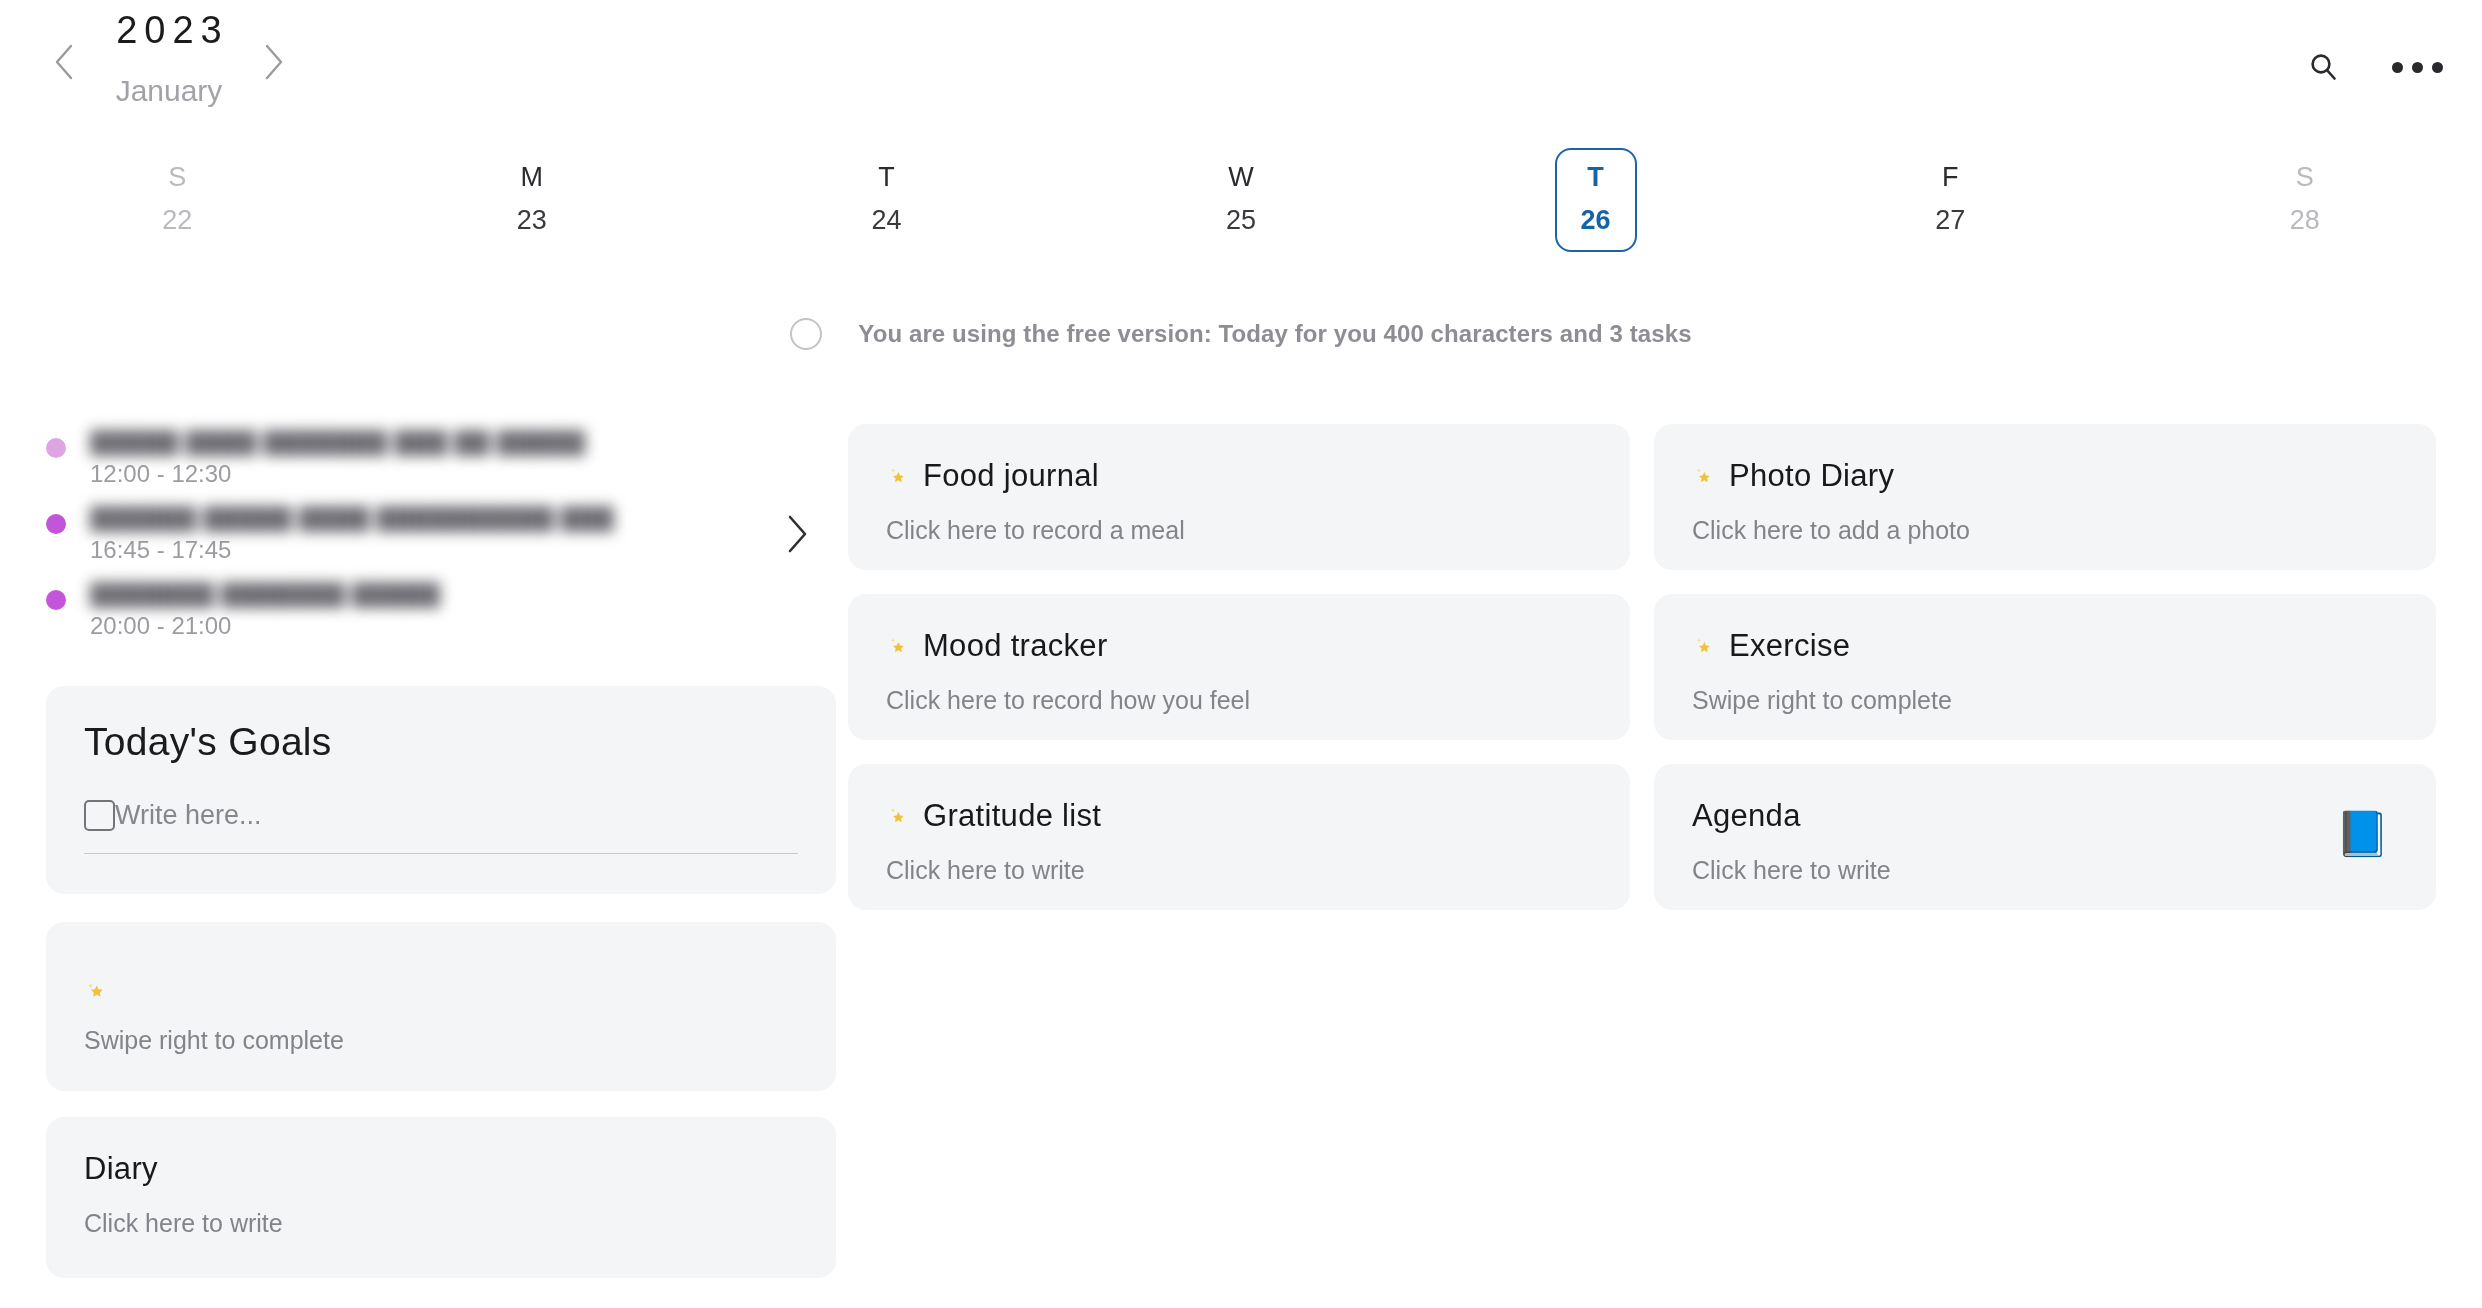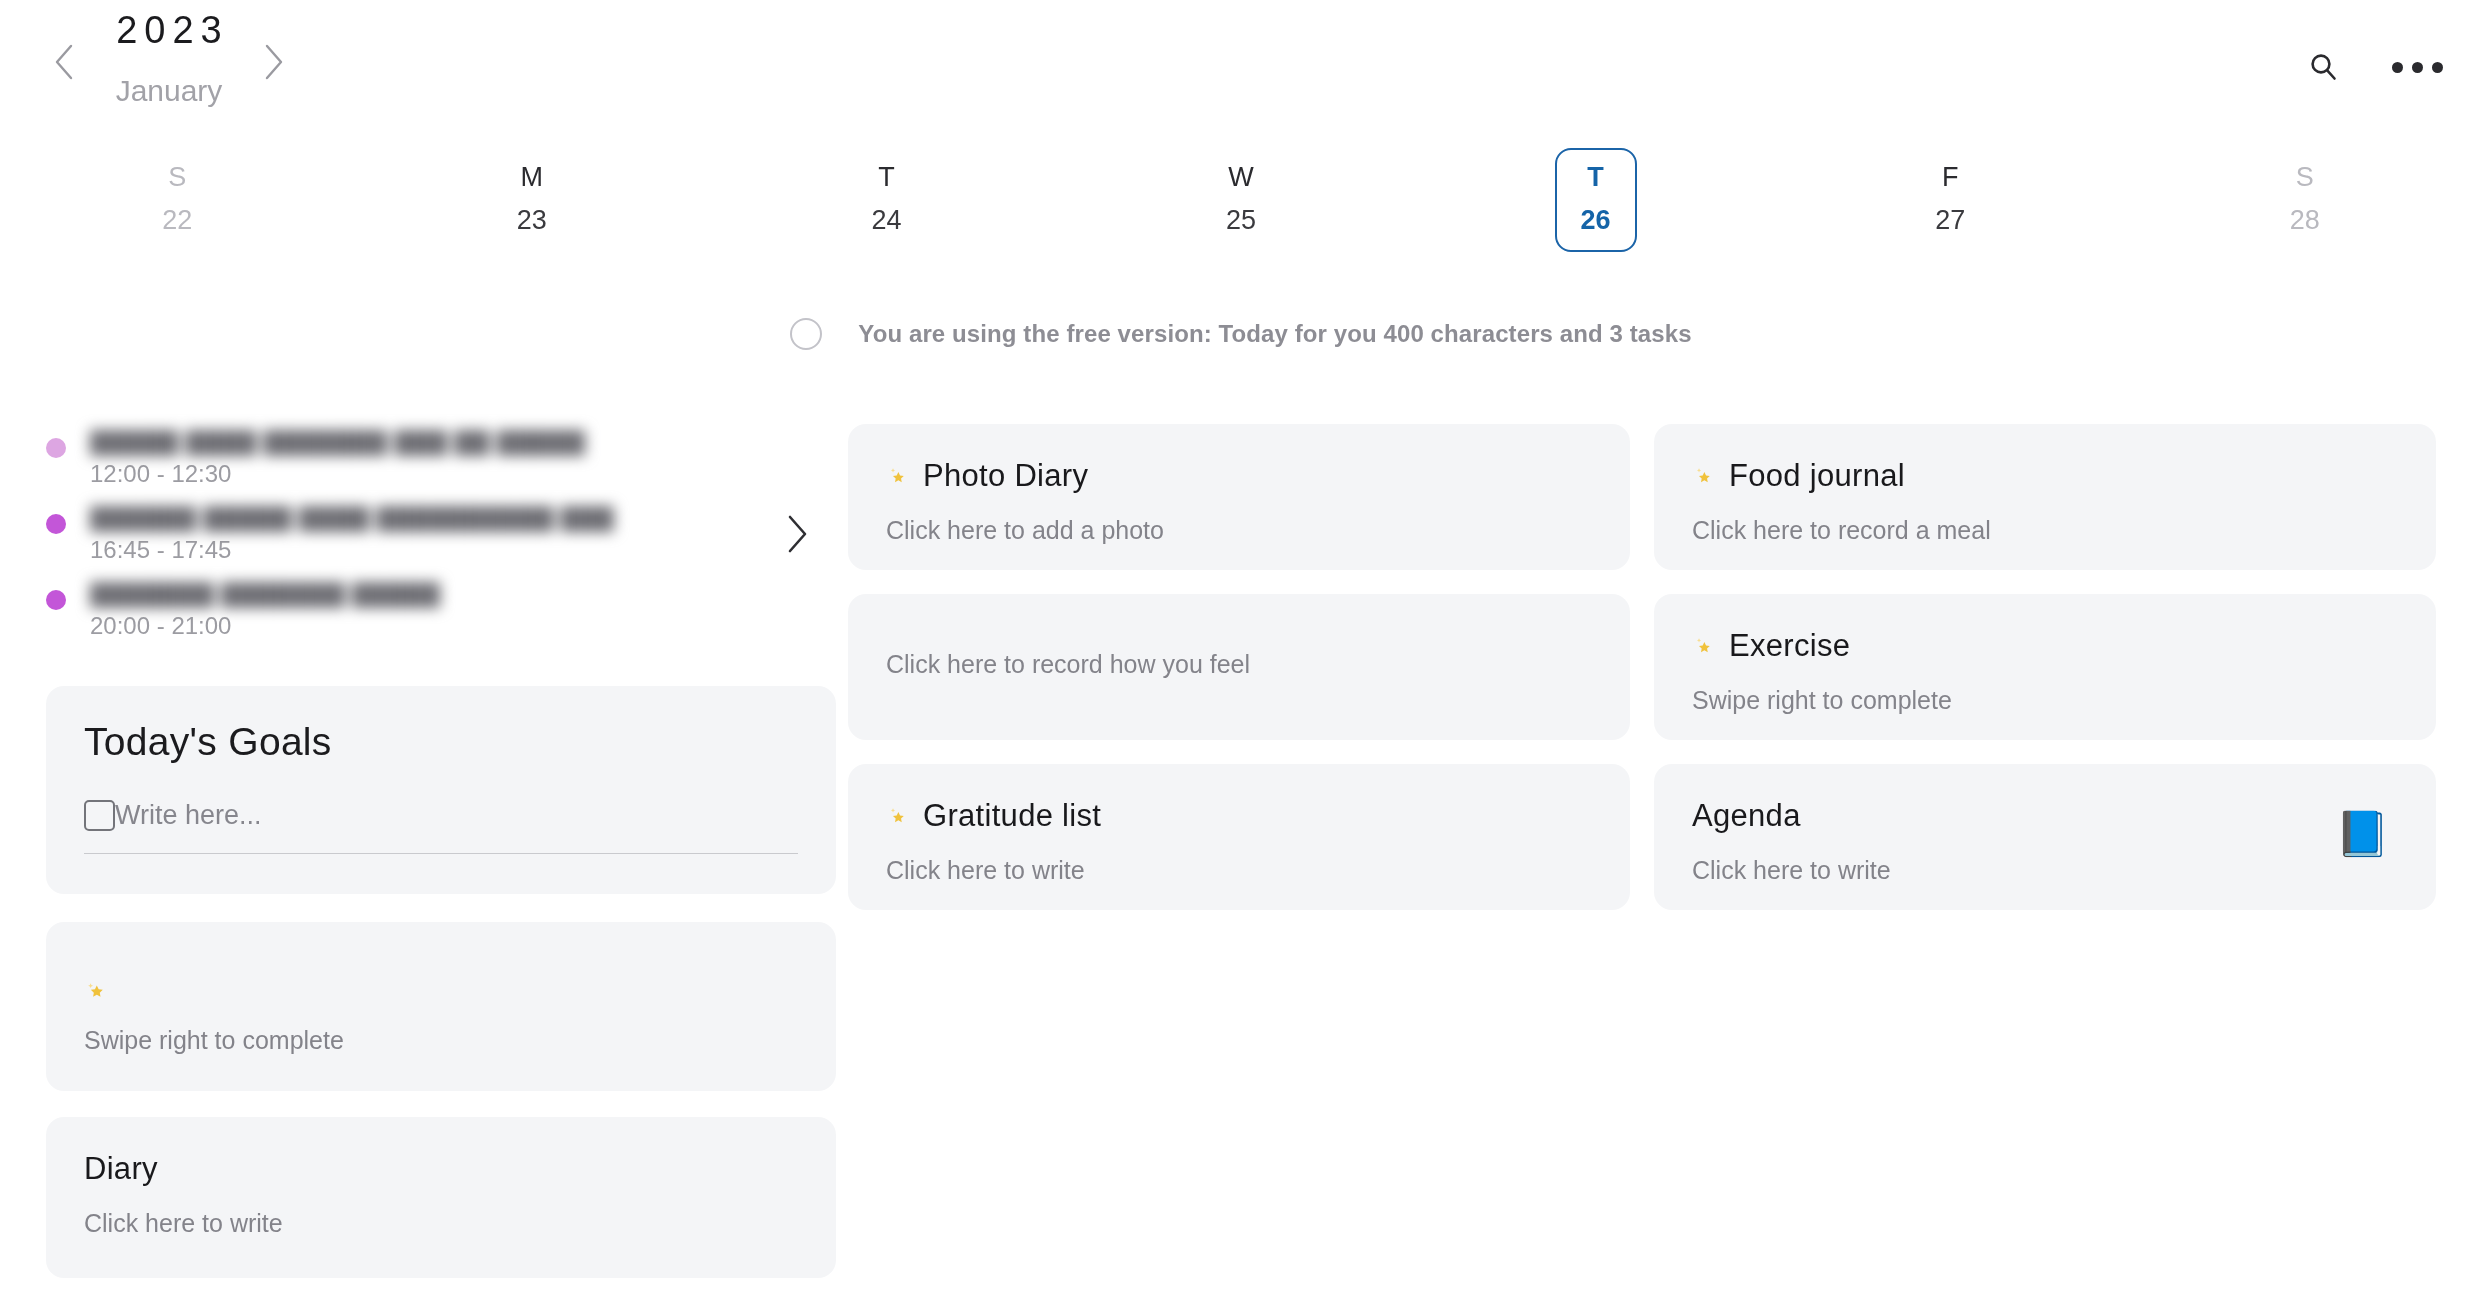--- a/index.html
+++ b/index.html
@@ -490,35 +490,42 @@
 
   </div>
 
   <div class="right-grid">
       <div class="tile">
         <div class="tile-head">
           <svg class="star" width="24" height="24" viewBox="0 0 26 26">
             <path d="M13.4 8.6l1.8 3.75 4.05.55-2.95 2.75.75 4.0-3.65-2.0-3.65 2.0.75-4.0-2.95-2.75 4.05-.55z" fill="#f0c23c"></path>
             <path d="M7.6 4.6l.7 1.6 1.6.7-1.6.7-.7 1.6-.7-1.6-1.6-.7 1.6-.7z" fill="#f7dd90"></path>
           </svg>
-          <div class="tile-title">Photo Diary</div>
-        </div>
-        <div class="tile-sub">Click here to add a photo</div>
+          <div class="tile-title">Food journal</div>
+        </div>
+        <div class="tile-sub">Click here to record a meal</div>
       </div>
       <div class="tile">
         <div class="tile-head">
           <svg class="star" width="24" height="24" viewBox="0 0 26 26">
             <path d="M13.4 8.6l1.8 3.75 4.05.55-2.95 2.75.75 4.0-3.65-2.0-3.65 2.0.75-4.0-2.95-2.75 4.05-.55z" fill="#f0c23c"></path>
             <path d="M7.6 4.6l.7 1.6 1.6.7-1.6.7-.7 1.6-.7-1.6-1.6-.7 1.6-.7z" fill="#f7dd90"></path>
           </svg>
-          <div class="tile-title">Food journal</div>
-        </div>
-        <div class="tile-sub">Click here to record a meal</div>
+          <div class="tile-title">Photo Diary</div>
+        </div>
+        <div class="tile-sub">Click here to add a photo</div>
       </div>
       <div class="tile">
+        <div class="tile-head">
+          <svg class="star" width="24" height="24" viewBox="0 0 26 26">
+            <path d="M13.4 8.6l1.8 3.75 4.05.55-2.95 2.75.75 4.0-3.65-2.0-3.65 2.0.75-4.0-2.95-2.75 4.05-.55z" fill="#f0c23c"></path>
+            <path d="M7.6 4.6l.7 1.6 1.6.7-1.6.7-.7 1.6-.7-1.6-1.6-.7 1.6-.7z" fill="#f7dd90"></path>
+          </svg>
+          <div class="tile-title">Mood tracker</div>
+        </div>
         <div class="tile-sub">Click here to record how you feel</div>
       </div>
       <div class="tile">
         <div class="tile-head">
           <svg class="star" width="24" height="24" viewBox="0 0 26 26">
             <path d="M13.4 8.6l1.8 3.75 4.05.55-2.95 2.75.75 4.0-3.65-2.0-3.65 2.0.75-4.0-2.95-2.75 4.05-.55z" fill="#f0c23c"></path>
             <path d="M7.6 4.6l.7 1.6 1.6.7-1.6.7-.7 1.6-.7-1.6-1.6-.7 1.6-.7z" fill="#f7dd90"></path>
           </svg>
           <div class="tile-title">Exercise</div>
         </div>

